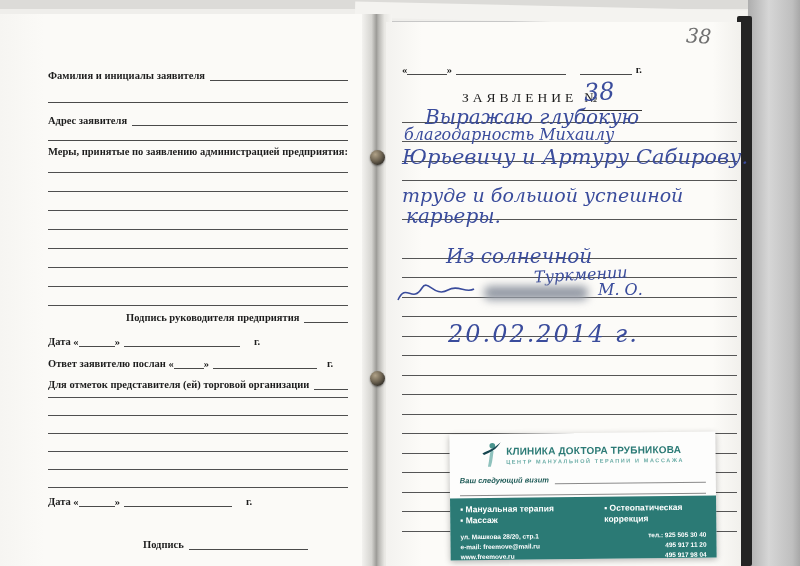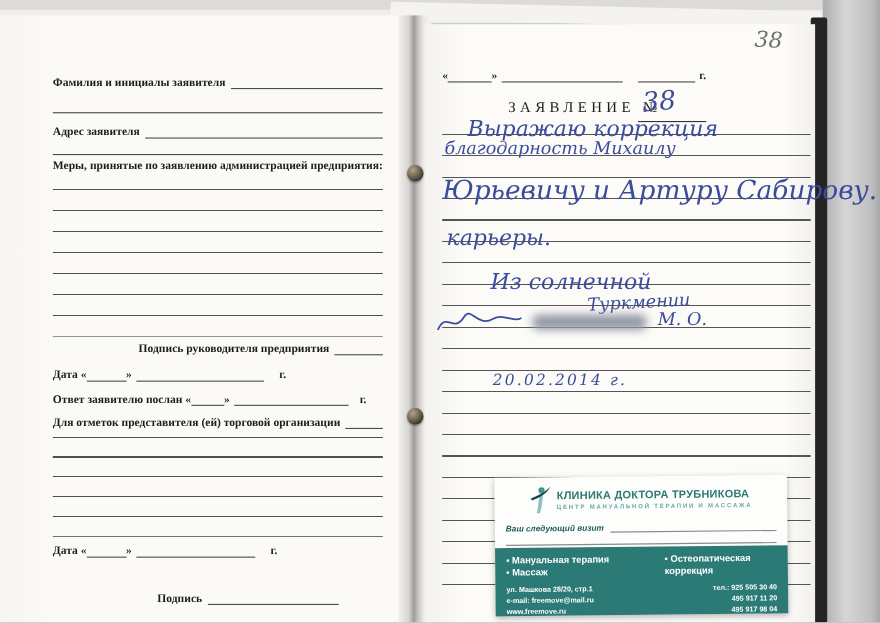--- a/index.html
+++ b/index.html
@@ -149,35 +149,36 @@
       <span class="lbl" style="margin-left:4px;">г.</span>
     </div>
 
     <div class="title" style="position:absolute;left:76px;top:68px;">ЗАЯВЛЕНИЕ №</div>
     <div class="hw" style="left:198px;top:56px;font-size:24px;transform:rotate(-4deg);">38</div>
     <div class="hr" style="left:194px;top:88px;width:62px;border-top-color:#333;"></div>
 
     <div class="rule-group" style="left:16px;top:81px;width:335px;height:429px;
          background:repeating-linear-gradient(to bottom,transparent 0 18.5px,#555 18.5px 19.5px);"></div>
 
-    <div class="hw" style="left:39px;top:83px;font-size:20px;">Выражаю коррекция</div>
+    <div class="hw" style="left:39px;top:83px;font-size:20px;">Выражаю глубокую</div>
     <div class="hw" style="left:18px;top:103px;font-size:16px;">благодарность Михаилу</div>
-    <div class="hw" style="left:16px;top:137px;font-size:24px;">Юрьевичу и Артуру Сабирову.</div>
+    <div class="hw" style="left:16px;top:123px;font-size:21px;">Юрьевичу и Артуру Сабирову.</div>
+    <div class="hw" style="left:16px;top:162px;font-size:19px;">труде и большой успешной</div>
     <div class="hw" style="left:20px;top:182px;font-size:20px;">карьеры.</div>
 
     <div class="hw" style="left:60px;top:222px;font-size:20px;">Из солнечной</div>
     <div class="hw" style="left:148px;top:243px;font-size:16px;transform:rotate(-3deg);">Туркмении</div>
 
     <svg style="position:absolute;left:10px;top:258px;" width="80" height="26" viewBox="0 0 80 26">
       <path d="M2 20 C10 2 16 24 26 8 C32 -2 38 18 52 10 C62 4 70 14 78 9" fill="none" stroke="#3a4c9c" stroke-width="1.6"></path>
     </svg>
     <div class="redacted" style="left:98px;top:264px;width:104px;height:14px;"></div>
     <div class="hw" style="left:212px;top:258px;font-size:16px;">М. О.</div>
 
-    <div class="hw" style="left:62px;top:316px;font-size:14px;letter-spacing:2px;">20.02.2014 г.</div>
+    <div class="hw" style="left:62px;top:298px;font-size:24px;letter-spacing:2px;">20.02.2014 г.</div>
   </div>
 
   <div class="pencil" style="left:686px;top:24px;font-size:20px;transform:rotate(3deg);">38</div>
 
   <div id="card">
     <div class="card-logo-row">
       <svg width="20" height="28" viewBox="0 0 24 32">
         <circle cx="13" cy="5" r="3.4" fill="#49938d"></circle>
         <path d="M12 9 C9 15 10 21 7.5 30 L11 30 C13.5 23 13.5 16 14.5 12 Z" fill="#8fc2bd"></path>
         <path d="M1 14 C8 11 16 8 23 1 C18 10 10 13 3 16 Z" fill="#16454f"></path>

